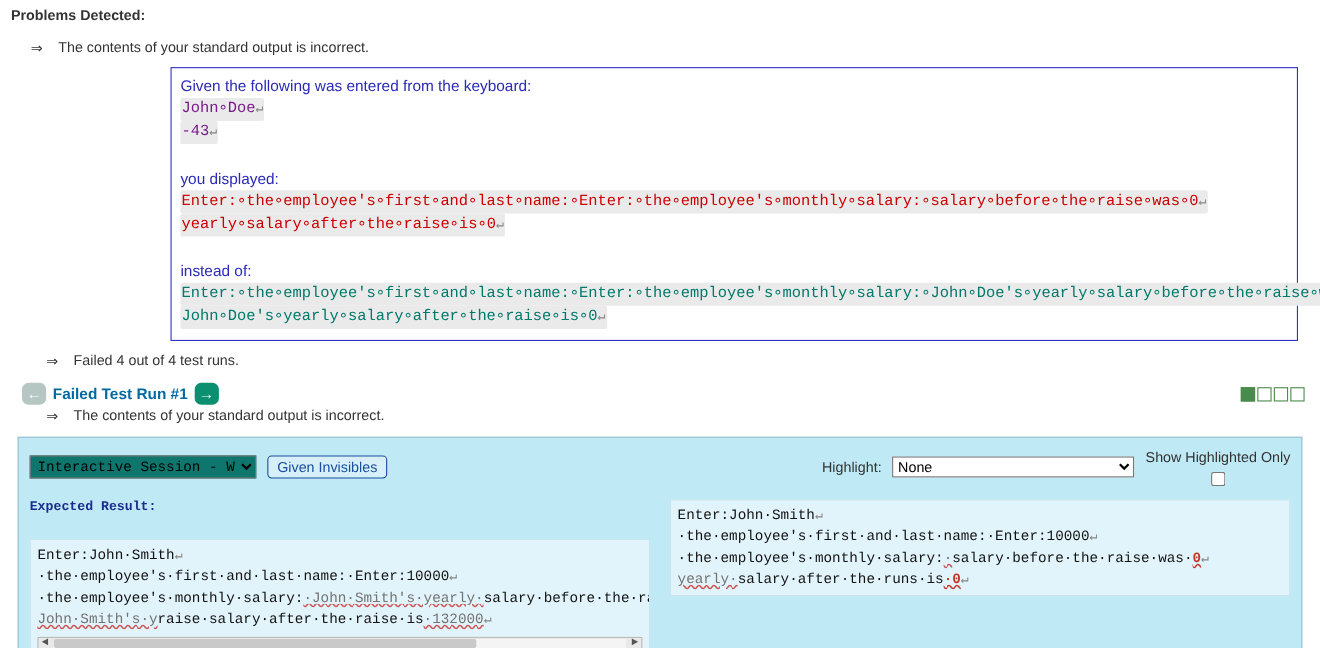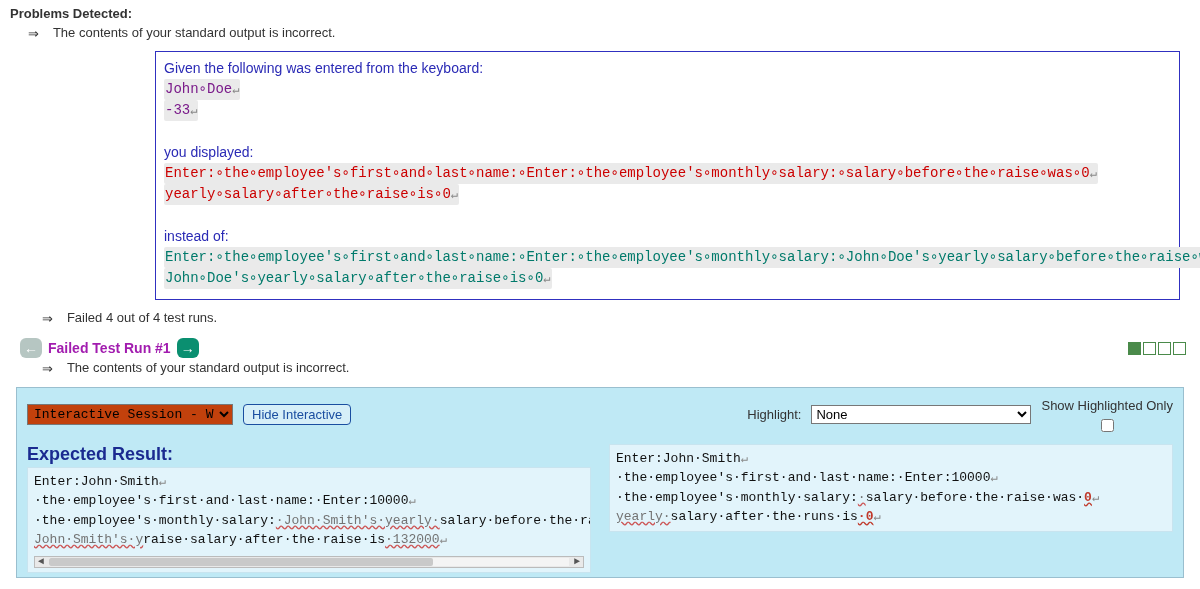--- a/index.html
+++ b/index.html
@@ -1,46 +1,46 @@
 <!DOCTYPE html>
 <html><head>
 <meta charset="utf-8">
 <style>
   * { box-sizing: border-box; margin: 0; padding: 0; }
   body { font-family: Verdana, Geneva, sans-serif; font-size: 13px; color: #333; background: #fff; padding: 6px 10px 10px 10px; }
-  .heading { font-weight: bold; font-size: 13px; margin-bottom: 4px; }
+  .heading { font-weight: bold; font-size: 13px; margin-bottom: 14px; }
   .problem-line { display: flex; align-items: flex-start; margin-left: 18px; margin-bottom: 8px; }
   .arrow-bullet { font-family: sans-serif; font-size: 13px; margin-right: 14px; line-height: 1.4; }
   .diagbox { margin: 0 10px 10px 145px; border: 1px solid #3030c0; padding: 6px 20px 10px 8px; font-family: Verdana, sans-serif; font-size: 14px; line-height: 1.5; }
   .lbl { color: #2a2ab5; }
   .mono { font-family: "Courier New", monospace; font-size: 14px; }
   .pill { display: inline-block; background: #eaeaea; border-radius: 2px; padding: 0 1px; }
   .red { color: #cc0000; }
   .teal { color: #007a6b; }
   .purple { color: #7a1a8a; }
   .nl { color: #888; font-size: 12px; }
   .test-header-row { display: flex; align-items: center; gap: 6px; margin-top: 10px; margin-left: 10px; }
   .navbtn { display: inline-flex; align-items: center; justify-content: center; width: 22px; height: 20px; border-radius: 6px; color: #fff; font-weight: bold; font-size: 14px; cursor: pointer; }
   .navbtn.gray { background: #b6c6c2; }
   .navbtn.green { background: #0a8f70; }
-  .test-header-text { font-weight: bold; font-size: 14px; color: #a21caf; }
+  .test-header-text { font-weight: bold; font-size: 14px; color: #0369a1; }
   .spacer { flex: 1; }
   .status-boxes { display: flex; gap: 2px; margin-right: 4px; }
   .sq { width: 13px; height: 13px; border: 1px solid #4a8a4a; }
   .sq.filled { background: #4a8a4a; }
   .panel { margin: 6px 6px 0 6px; border: 1px solid #9abfcf; background: #bfe9f5; padding: 10px 10px 4px 10px; }
   .panel-controls { display: flex; align-items: center; gap: 10px; margin-bottom: 12px; }
-  select.sess { font-family: "Courier New", monospace; font-size: 13px; padding: 1px 2px; border: 1px solid #777; background: #c2410c; }
+  select.sess { font-family: "Courier New", monospace; font-size: 13px; padding: 1px 2px; border: 1px solid #777; background: #0f766e; }
   .btn-hide { font-family: inherit; font-size: 13px; color: #1a4ea0; background: #d6eff8; border: 1px solid #1a4ea0; border-radius: 4px; padding: 2px 8px; cursor: pointer; }
   .hl-label { font-size: 13px; }
   select.hl { font-size: 13px; min-width: 220px; border: 1px solid #777; background: #ffffff; }
   .show-hl { font-size: 13px; display: flex; align-items: center; gap: 6px; flex-direction: column; }
   .cols { display: flex; gap: 18px; }
   .col { flex: 1; min-width: 0; }
-  .col-title { font-family: Liberation Sans, sans-serif; font-size: 18px; color: #1a2a90; font-weight: bold; margin-bottom: 2px; }
+  .col-title { font-family: Liberation Mono, monospace; font-size: 12px; color: #1a2a90; font-weight: bold; margin-bottom: 22px; }
   .outbox { background: #e2f4fb; border: 1px solid #c8e4ef; padding: 4px 6px; font-family: "Courier New", monospace; font-size: 13px; line-height: 1.5; color: #111; position: relative; }
   .outbox .u { text-decoration: underline; text-decoration-color: #c55; text-decoration-style: wavy; color: #737373; }
   .outbox .wrong { color: #c0392b; text-decoration: underline; text-decoration-style: wavy; font-weight: bold; }
   .outbox .ret { color: #888; font-size: 12px; }
   .hscroll { height: 12px; background: #e9e9e9; border: 1px solid #bbb; margin-top: 6px; display: flex; align-items: center; justify-content: space-between; padding: 0 3px; font-size: 10px; color: #555; position: relative; }
   .hscroll .track { position: absolute; left: 14px; right: 14px; top: 1px; bottom: 1px; background: #f4f4f4; }
   .hscroll .thumb { position: absolute; left: 14px; top: 1px; bottom: 1px; width: 70%; background: #c9c9c9; border-radius: 2px; }
   .hscroll .arr { position: relative; z-index: 2; }
   .nowrap { white-space: nowrap; overflow: hidden; }
 </style>
@@ -53,21 +53,21 @@
   <span class="arrow-bullet">⇒</span>
   <span>The contents of your standard output is incorrect.</span>
 </div>
 
 <div class="diagbox">
   <div class="lbl">Given the following was entered from the keyboard:</div>
   <div class="mono purple">
     <span class="pill"><span>John∘Doe</span><span class="nl">↵</span></span>
   </div>
   <div class="mono purple">
-    <span class="pill"><span>-33</span><span class="nl">↵</span></span>
+    <span class="pill"><span>-43</span><span class="nl">↵</span></span>
   </div>
   <br>
   <div class="lbl">you displayed:</div>
   <div class="mono">
     <span class="pill"><span class="red">Enter:∘the∘employee's∘first∘and∘last∘name:∘Enter:∘the∘employee's∘monthly∘salary:∘</span><span class="red">salary∘before∘the∘raise∘was∘0</span><span class="nl">↵</span></span>
   </div>
   <div class="mono">
     <span class="pill"><span class="red">yearly∘salary∘after∘the∘raise∘is∘0</span><span class="nl">↵</span></span>
   </div>
   <br>
@@ -100,21 +100,21 @@
 <div class="problem-line" style="margin-left:32px; margin-top:2px;">
   <span class="arrow-bullet">⇒</span>
   <span>The contents of your standard output is incorrect.</span>
 </div>
 
 <div class="panel">
   <div class="panel-controls">
     <select class="sess">
       <option>Interactive Session - W</option>
     </select>
-    <button class="btn-hide">Hide Interactive</button>
+    <button class="btn-hide">Given Invisibles</button>
     <span class="spacer"></span>
     <span class="hl-label">Highlight:</span>
     <select class="hl">
       <option>None</option>
     </select>
     <label class="show-hl">
       <span>Show Highlighted Only</span>
       <input type="checkbox" style="">
     </label>
   </div>

